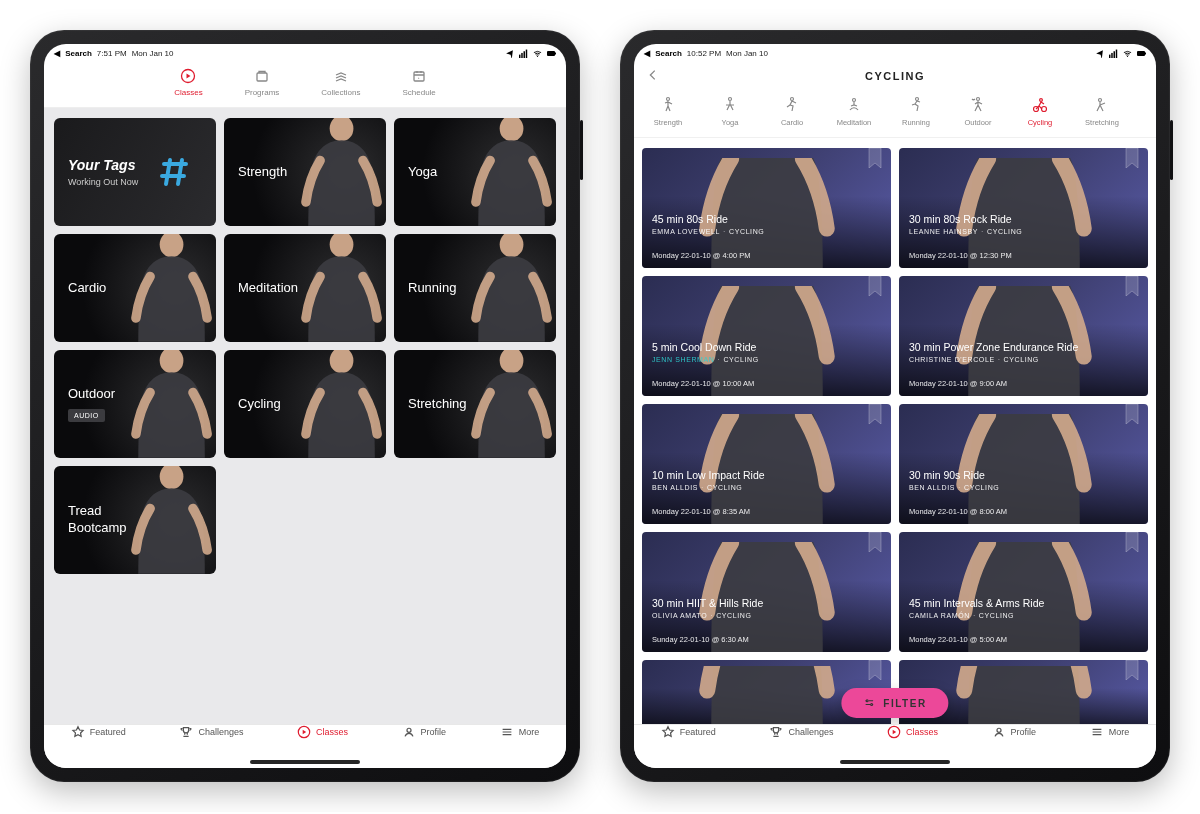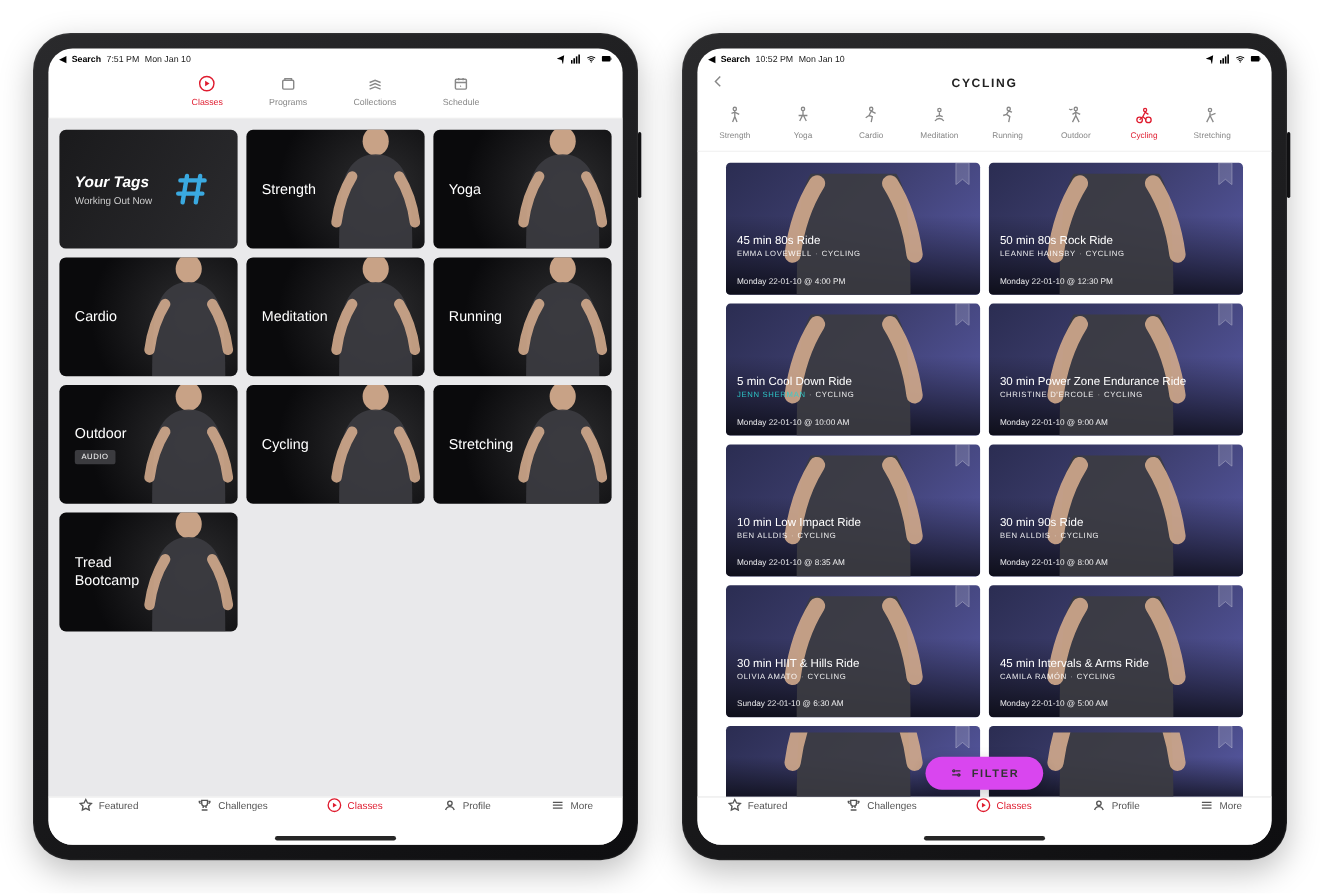--- a/index.html
+++ b/index.html
@@ -172,21 +172,21 @@
     right:22px; top:50%;
     transform:translateY(-50%);
     width:40px;height:40px;
     color:#3aa9e0;
   }
   .catcard .title-strong{font-weight:600;font-style:italic;font-size:14px}
 
   
   .body2{
     flex:1;
-    padding:10px 26px 0;
+    padding:10px 8px 0;
     overflow:hidden;
     position:relative;
   }
   .classgrid{
     display:grid;
     grid-template-columns:1fr 1fr;
     gap:8px;
   }
   .classcard{
     position:relative;
@@ -225,21 +225,21 @@
   .classcard .dot{opacity:.6;padding:0 3px}
   .classcard .t3{font-size:7.5px;margin-top:16px;opacity:.9}
   .classcard.cut{height:70px}
   .classcard .instr-accent{color:#2ed1d1}
 
   
   .filter-pill{
     position:absolute;
     bottom:6px; left:50%;
     transform:translateX(-50%);
-    background:#d946ef;
+    background:#ec4899;
     border-radius:22px;
     padding:9px 22px;
     font-size:10px;
     letter-spacing:1.5px;
     font-weight:600;
     color:#333;
     box-shadow:0 4px 14px rgba(0,0,0,.2);
     display:flex;
     align-items:center;
     gap:8px;
@@ -664,21 +664,21 @@
             </div>
           </div>
           <div class="classcard">
             <svg class="person" viewBox="0 0 100 100" preserveAspectRatio="xMidYMax slice">
               <use href="#person-sil"></use>
             </svg>
             <svg class="bmk" viewBox="0 0 16 20">
               <use href="#bmk"></use>
             </svg>
             <div class="meta">
-              <div class="t1">50 min 80s Rock Ride</div>
+              <div class="t1">30 min 80s Rock Ride</div>
               <div class="t2"><span class="">LEANNE HAINSBY</span><span class="dot">·</span>CYCLING</div>
               <div class="t3">Monday 22-01-10 @ 12:30 PM</div>
             </div>
           </div>
           <div class="classcard">
             <svg class="person" viewBox="0 0 100 100" preserveAspectRatio="xMidYMax slice">
               <use href="#person-sil"></use>
             </svg>
             <svg class="bmk" viewBox="0 0 16 20">
               <use href="#bmk"></use>

